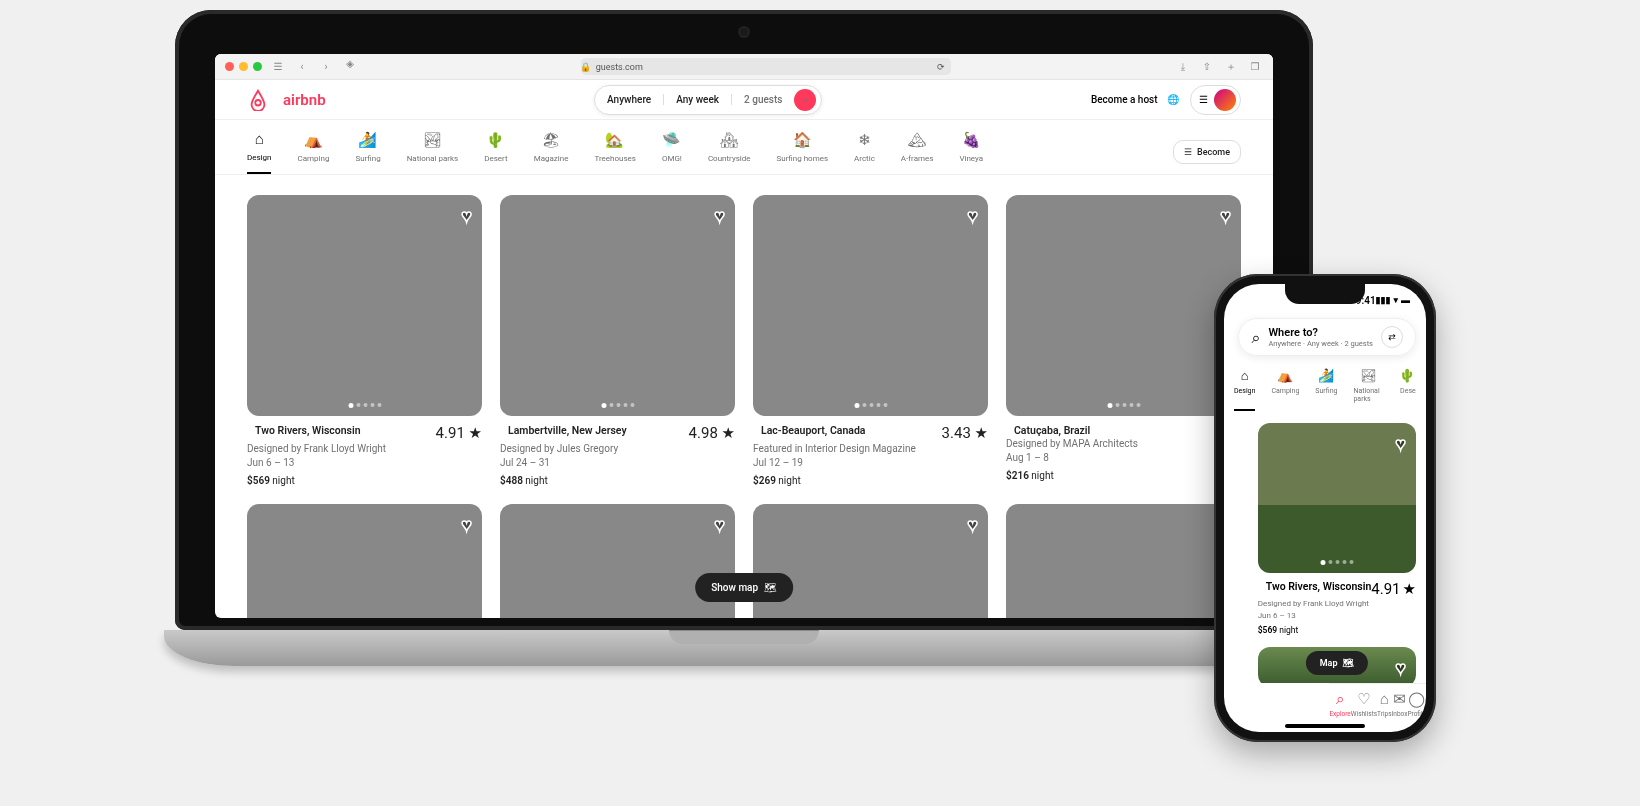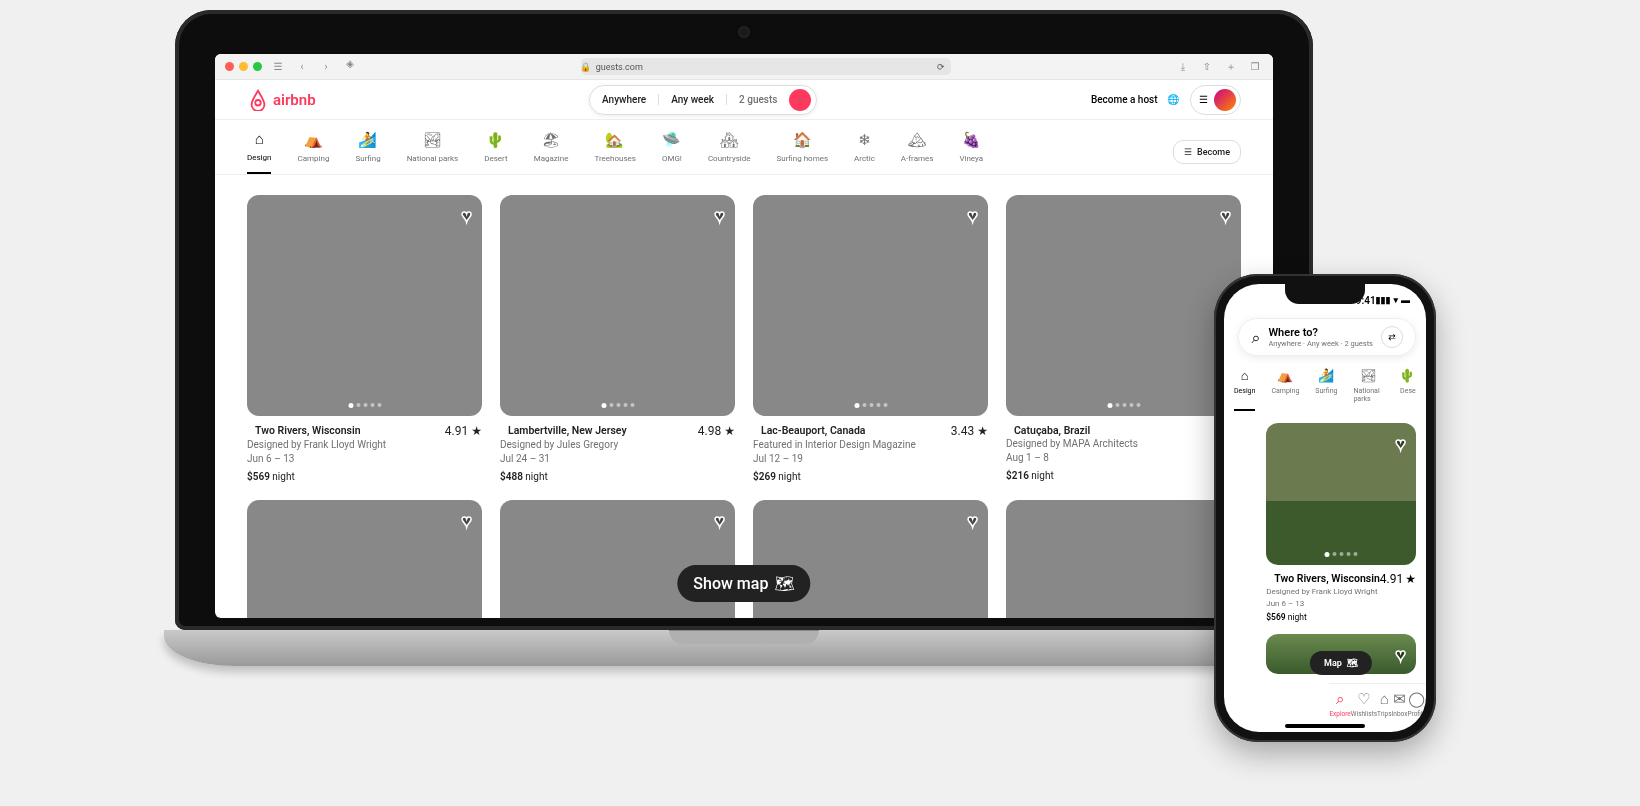--- a/index.html
+++ b/index.html
@@ -81,21 +81,21 @@
     font-size:9px; color:#555;
   }
 
   
   .ab-header {
     height:40px;
     display:flex; align-items:center; justify-content:space-between;
     padding: 0 32px;
     border-bottom:1px solid #eee;
   }
-  .ab-logo { display:flex; align-items:center; gap:4px; color:#ff385c; font-weight:600; font-size:15px;}
+  .ab-logo { display:flex; align-items:center; gap:14px; color:#ff385c; font-weight:600; font-size:15px;}
   .ab-logo svg{width:22px; height:22px;}
   .ab-search {
     display:flex; align-items:center; height:30px;
     border:1px solid #ddd; border-radius:30px;
     box-shadow:0 1px 4px rgba(0,0,0,.08);
     font-size:10px; font-weight:500; color:#222;
   }
   .ab-search span { padding:0 12px; border-right:1px solid #ddd; }
   .ab-search span:last-of-type{border:none; color:#717171;}
   .ab-search .sbtn{
@@ -126,27 +126,27 @@
   .card { font-size:10px; color:#222;}
   .card .img{
     width:100%; aspect-ratio:1/0.94; border-radius:12px; position:relative;
     background:#888; overflow:hidden;
   }
   .heart{ position:absolute; top:10px; right:10px; color:rgba(0,0,0,.5); font-size:18px; -webkit-text-stroke:1.5px #fff;}
   .dots{ position:absolute; bottom:8px; left:50%; transform:translateX(-50%); display:flex; gap:3px;}
   .dots i{ width:4px;height:4px;border-radius:50%;background:rgba(255,255,255,.5);} .dots i.on{background:#fff;width:5px;height:5px;}
   .row1{ display:flex; justify-content:space-between; margin-top:8px;}
   .loc{font-weight:600; font-size:10.5px;margin-left:8px;}
-  .rating{font-size:12px; display:flex; align-items:center; gap:2px;}
+  .rating{font-size:15px; display:flex; align-items:center; gap:2px;}
   .sub{color:#717171; line-height:1.45;}
   .price{margin-top:4px;} .price b{font-weight:600;}
   .showmap{
     position:absolute; bottom:16px; left:50%; transform:translateX(-50%);
     background:#222; color:#fff; border-radius:22px; padding:9px 16px;
-    font-size:16px; font-weight:500; display:flex; align-items:center; gap:6px;
+    font-size:10px; font-weight:500; display:flex; align-items:center; gap:6px;
   }
 
   
   .bg1{background:linear-gradient(#6b7a4f 55%,#3d5a2d 55%),linear-gradient(180deg,#4a3c2e,#7a6a4a);}
   .bg2{background:linear-gradient(#8a9a7a 50%,#5a7a3d 50%);}
   .bg3{background:radial-gradient(circle at 50% 60%,#f2b36a 15%,#1a1c2a 60%);}
   .bg4{background:linear-gradient(#7a8a6a 40%,#3c4a2c 40%),linear-gradient(90deg,#5a6a4a,#2a3a1f 60%);}
   .bg5{background:linear-gradient(#6a8a4f,#3a5a2d);}
   .bg6{background:linear-gradient(#8aa0b0 60%,#6a7a5a 60%);}
   .bg7{background:linear-gradient(#c0d0c5,#7a8a7a);}

